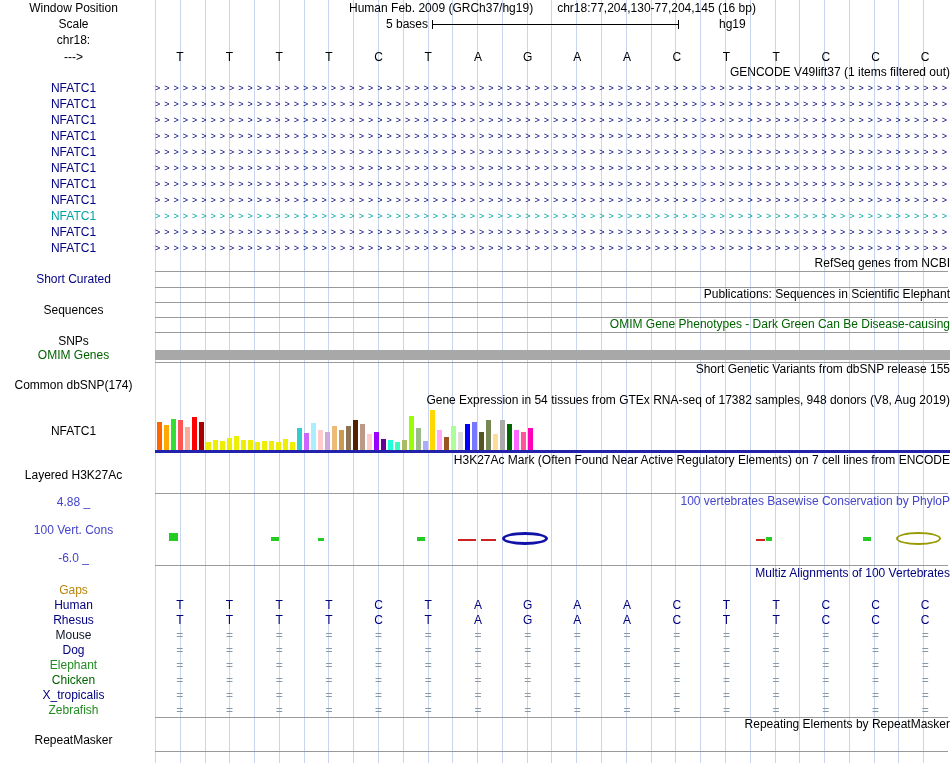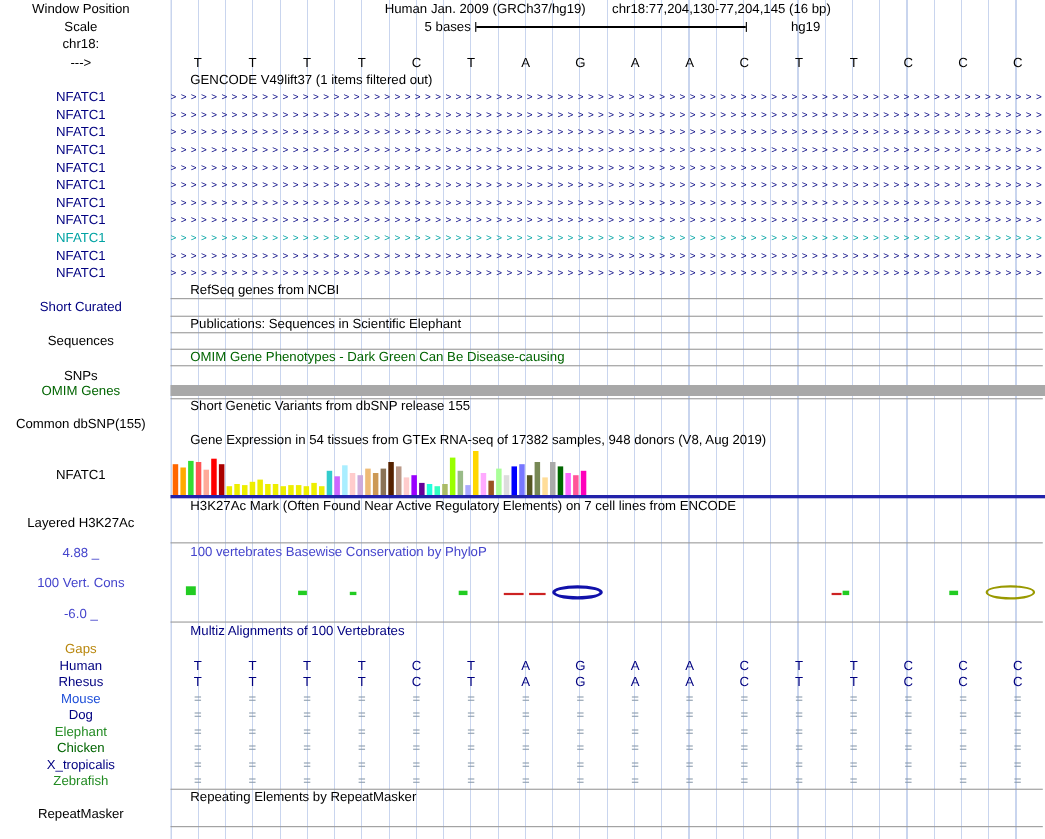--- a/index.html
+++ b/index.html
@@ -6,21 +6,21 @@
   body { background:#fff; font-family:"Liberation Sans", sans-serif; }
   .browser { position:relative; width:950px; height:763px; background:#fff; color:#000;
              font-size:12px; overflow:hidden; }
   .grid { position:absolute; left:155px; top:0; width:793px; height:100%; z-index:0;
           background:repeating-linear-gradient(to right,#c9d5ee 0,#c9d5ee 1px,transparent 1px,transparent 24.78px); }
   .content { position:relative; z-index:1; }
   .row { display:flex; align-items:center; }
   .row.top { align-items:flex-start; }
   .lbl { flex:0 0 155px; padding-right:8px; text-align:center; white-space:nowrap; }
   .trk { flex:1; position:relative; min-width:0; height:100%; display:block; }
-  .center { text-align:left;margin-left:18px; }
+  .center { text-align:right;margin-left:18px; }
   .cells { display:flex; align-items:center; height:100%; }
   .cell { flex:1; text-align:center; }
   .gapglyph { color:#8899AA; }
   .r-h14{height:14px}.r-h15{height:15px}.r-h16{height:16px}.r-h17{height:17px}
   .r-h26{height:26px}.r-h40{height:40px}.r-h44{height:44px}
   .c-navy{color:#000080}.c-green{color:#006400}.c-blue{color:#4444CC}.c-black{color:#000}
   .title { line-height:15px; }
   .hdrcenter { display:flex; justify-content:center; gap:24px; white-space:nowrap; align-items:center; height:100%; }
   .poslabel { position:absolute; width:80px; text-align:right; top:1px; }
   .tick { position:absolute; top:2px; width:1px; height:13px; background:#000; }
@@ -53,21 +53,21 @@
   <div class="sep" style="top:493px"></div>
   <div class="sep" style="top:565px"></div>
   <div class="sep" style="top:717px"></div>
   <div class="sep" style="top:751px"></div>
 
   <div class="content">
 
     <div class="row r-h16">
       <div class="lbl">Window Position</div>
       <div class="trk hdrcenter">
-        <span>Human Jan. 2009 (GRCh37/hg19)</span>
+        <span>Human Feb. 2009 (GRCh37/hg19)</span>
         <span>chr18:77,204,130-77,204,145 (16 bp)</span>
       </div>
     </div>
 
     <div class="row r-h16">
       <div class="lbl">Scale</div>
       <div class="trk">
         <span class="scaletext">5 bases</span>
         <div class="scalebar"></div>
         <span class="scalegenome">hg19</span>
@@ -183,21 +183,21 @@
       <div class="trk">
           <div class="omimbar"></div>
         </div>
     </div>
 
     <div class="row r-h15 title">
       <div class="lbl"></div>
       <div class="trk center">Short Genetic Variants from dbSNP release 155</div>
     </div>
     <div class="row r-h16">
-      <div class="lbl">Common dbSNP(155)</div>
+      <div class="lbl">Common dbSNP(174)</div>
       <div class="trk"></div>
     </div>
 
     <div class="row r-h16 title">
       <div class="lbl"></div>
       <div class="trk center">Gene Expression in 54 tissues from GTEx RNA-seq of 17382 samples, 948 donors (V8, Aug 2019)</div>
     </div>
     <div class="row r-h44">
       <div class="lbl c-black">NFATC1</div>
       <div class="trk chart">
@@ -355,21 +355,21 @@
             <span class="cell" style="color: rgb(0, 0, 128);">A</span>
             <span class="cell" style="color: rgb(0, 0, 128);">C</span>
             <span class="cell" style="color: rgb(0, 0, 128);">T</span>
             <span class="cell" style="color: rgb(0, 0, 128);">T</span>
             <span class="cell" style="color: rgb(0, 0, 128);">C</span>
             <span class="cell" style="color: rgb(0, 0, 128);">C</span>
             <span class="cell" style="color: rgb(0, 0, 128);">C</span>
           </div>
         </div>
         <div class="row r-h15">
-          <div class="lbl" style="color: #1d4ed8;">Mouse</div>
+          <div class="lbl" style="color: #0f172a;">Mouse</div>
           <div class="trk cells">
             <span class="cell gapglyph">=</span>
             <span class="cell gapglyph">=</span>
             <span class="cell gapglyph">=</span>
             <span class="cell gapglyph">=</span>
             <span class="cell gapglyph">=</span>
             <span class="cell gapglyph">=</span>
             <span class="cell gapglyph">=</span>
             <span class="cell gapglyph">=</span>
             <span class="cell gapglyph">=</span>

